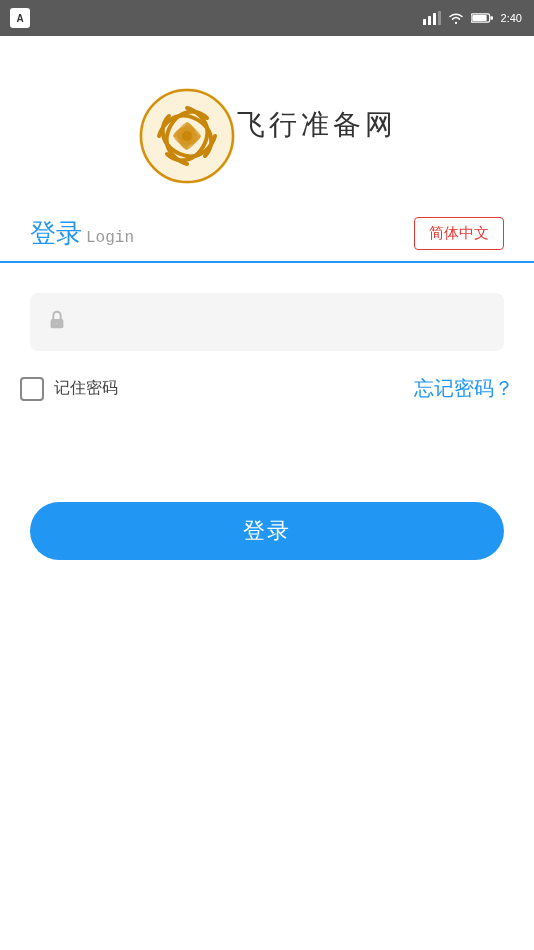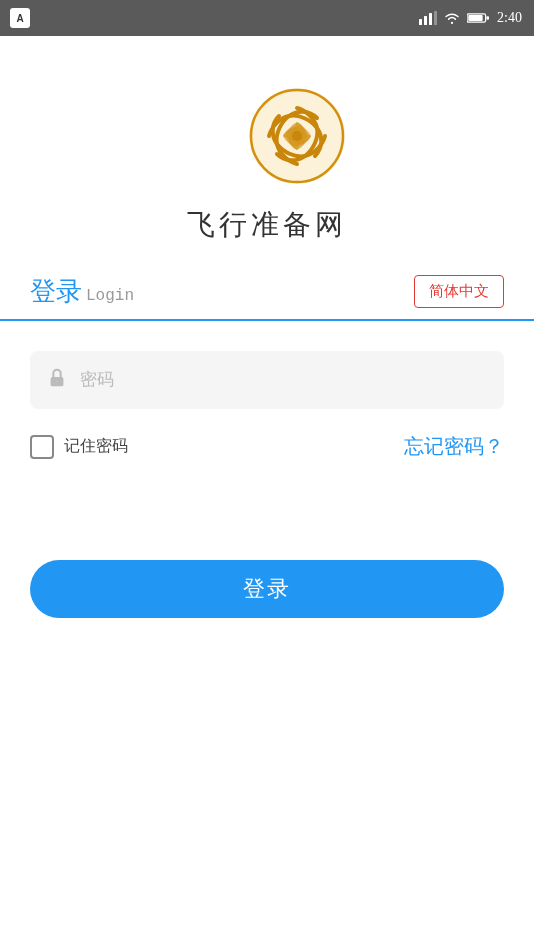--- a/index.html
+++ b/index.html
@@ -65,22 +65,22 @@
       height: calc(950px - 36px);
       display: flex;
       flex-direction: column;
       align-items: center;
     }
 
     
     .logo-area {
       margin-top: 50px;
       display: flex;
-      flex-direction: column;
-      align-items: flex-end;
+      flex-direction: row;
+      align-items: flex-start;
     }
 
     .logo-circle {
       width: 100px;
       height: 100px;
     }
 
     .app-title {
       margin-top: 20px;
       font-size: 28px;
@@ -179,21 +179,21 @@
       width: 100%;
     }
 
     .input-field::placeholder {
       color: #bbb;
     }
 
     
     .options-row {
       width: 100%;
-      padding: 0 30px;
+      padding: 0 20px;
       display: flex;
       align-items: center;
       justify-content: space-between;
       margin-top: 4px;
     }
 
     .remember-container {
       display: flex;
       align-items: center;
       gap: 10px;
@@ -269,21 +269,21 @@
       </svg>
     </span>
 
     <span class="battery-icon">
       <svg width="22" height="12" viewBox="0 0 26 14" fill="white">
         <rect x="0" y="2" width="22" height="10" rx="2" stroke="white" stroke-width="1.5" fill="none"></rect>
         <rect x="1.5" y="3.5" width="17" height="7" rx="1" fill="white"></rect>
         <rect x="23" y="5" width="3" height="4" rx="1" fill="white"></rect>
       </svg>
     </span>
-    <span style="font-size:14px; font-weight:500; color:white; margin-left:2px;font-family:Liberation Serif, serif;">2:40</span>
+    <span style="font-size:11px; font-weight:500; color:white; margin-left:2px;">2:40</span>
   </div>
 </div>
 
 <div class="main-content">
 
   <div class="logo-area">
     <svg class="logo-circle" viewBox="0 0 100 100" xmlns="http://www.w3.org/2000/svg">
       <circle cx="50" cy="50" r="48" fill="#E8A000" opacity="0.15"></circle>
       <circle cx="50" cy="50" r="46" fill="none" stroke="#D4900A" stroke-width="2.5"></circle>
 
@@ -317,21 +317,20 @@
 
 
     <div class="input-group">
       <span class="input-icon">
         <svg width="22" height="22" viewBox="0 0 24 24" fill="none" stroke="#bbb" stroke-width="2.2">
           <rect x="5" y="11" width="14" height="10" rx="2" fill="#bbb" stroke="none"></rect>
           <path d="M8 11 V7 A4 4 0 0 1 16 7 V11" stroke="#bbb" stroke-width="2.2" fill="none" stroke-linecap="round"></path>
           <circle cx="12" cy="16" r="1.5" fill="white"></circle>
         </svg>
       </span>
-      <input class="input-field" type="password" placeholder="密码" style="">
     </div>
   </div>
 
   <div class="options-row">
     <div class="remember-container">
       <div class="checkbox-box"></div>
       <span class="remember-label">记住密码</span>
     </div>
     <span class="forgot-link">忘记密码？</span>
   </div>

